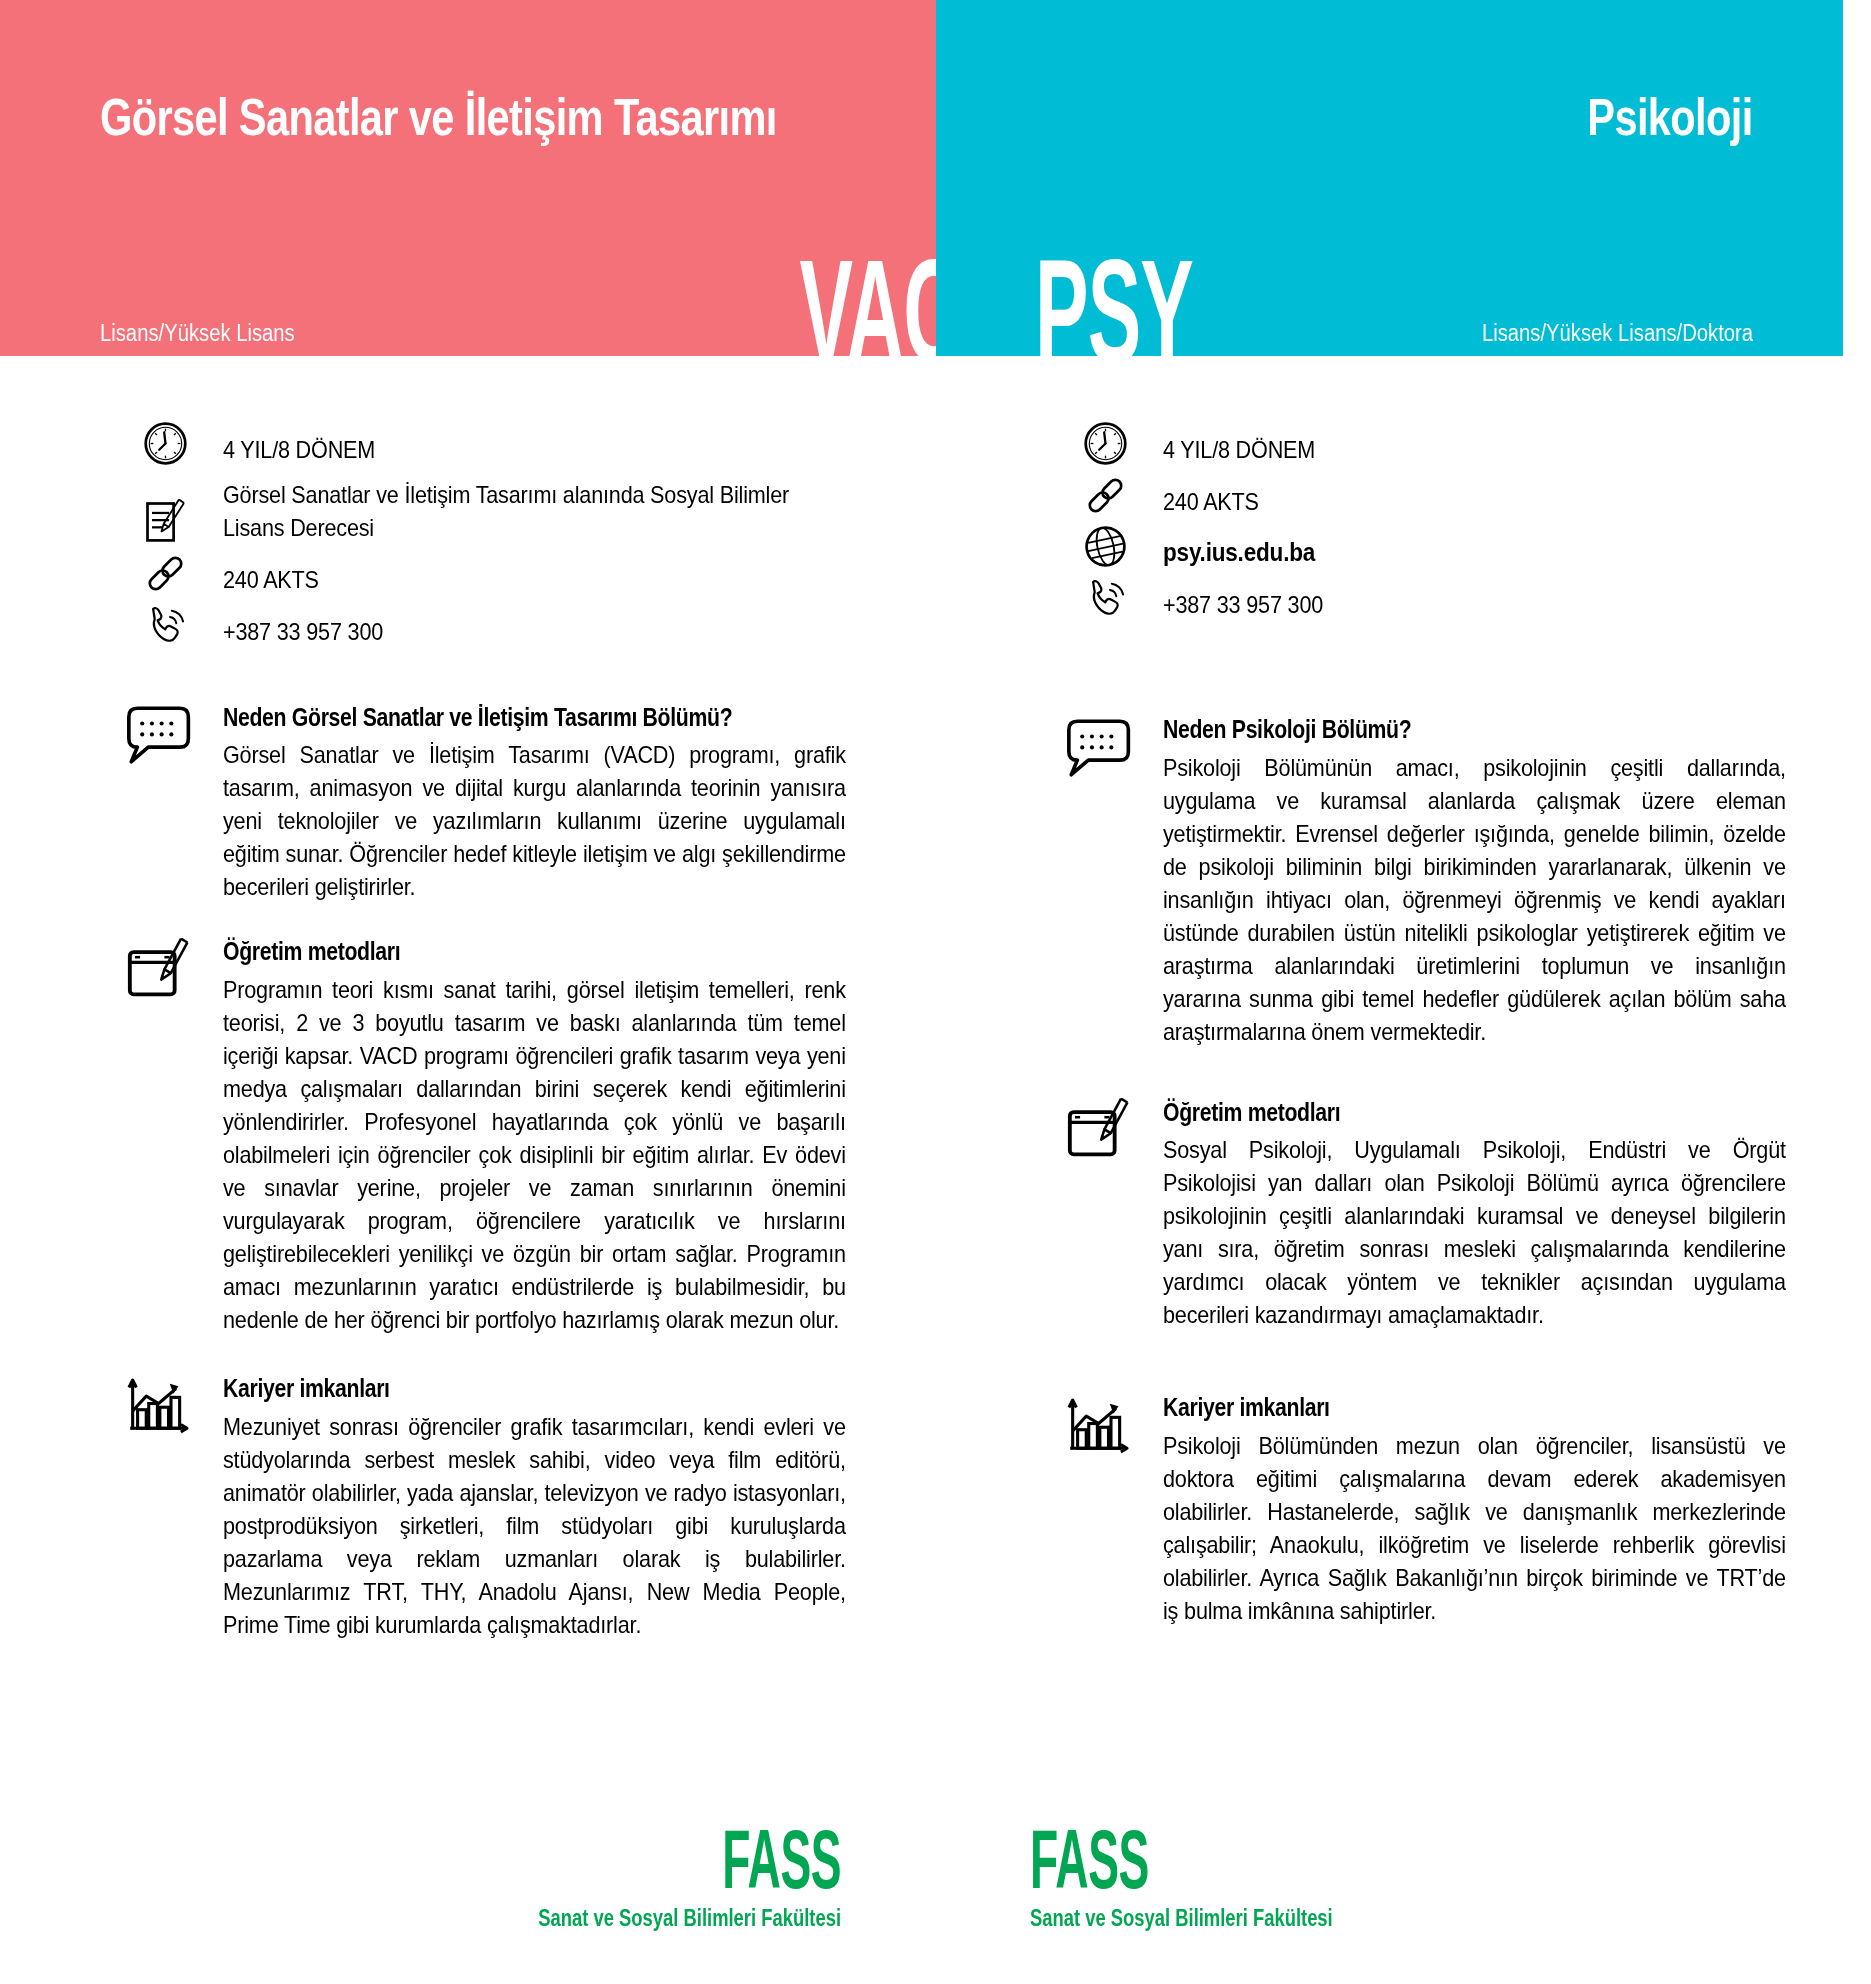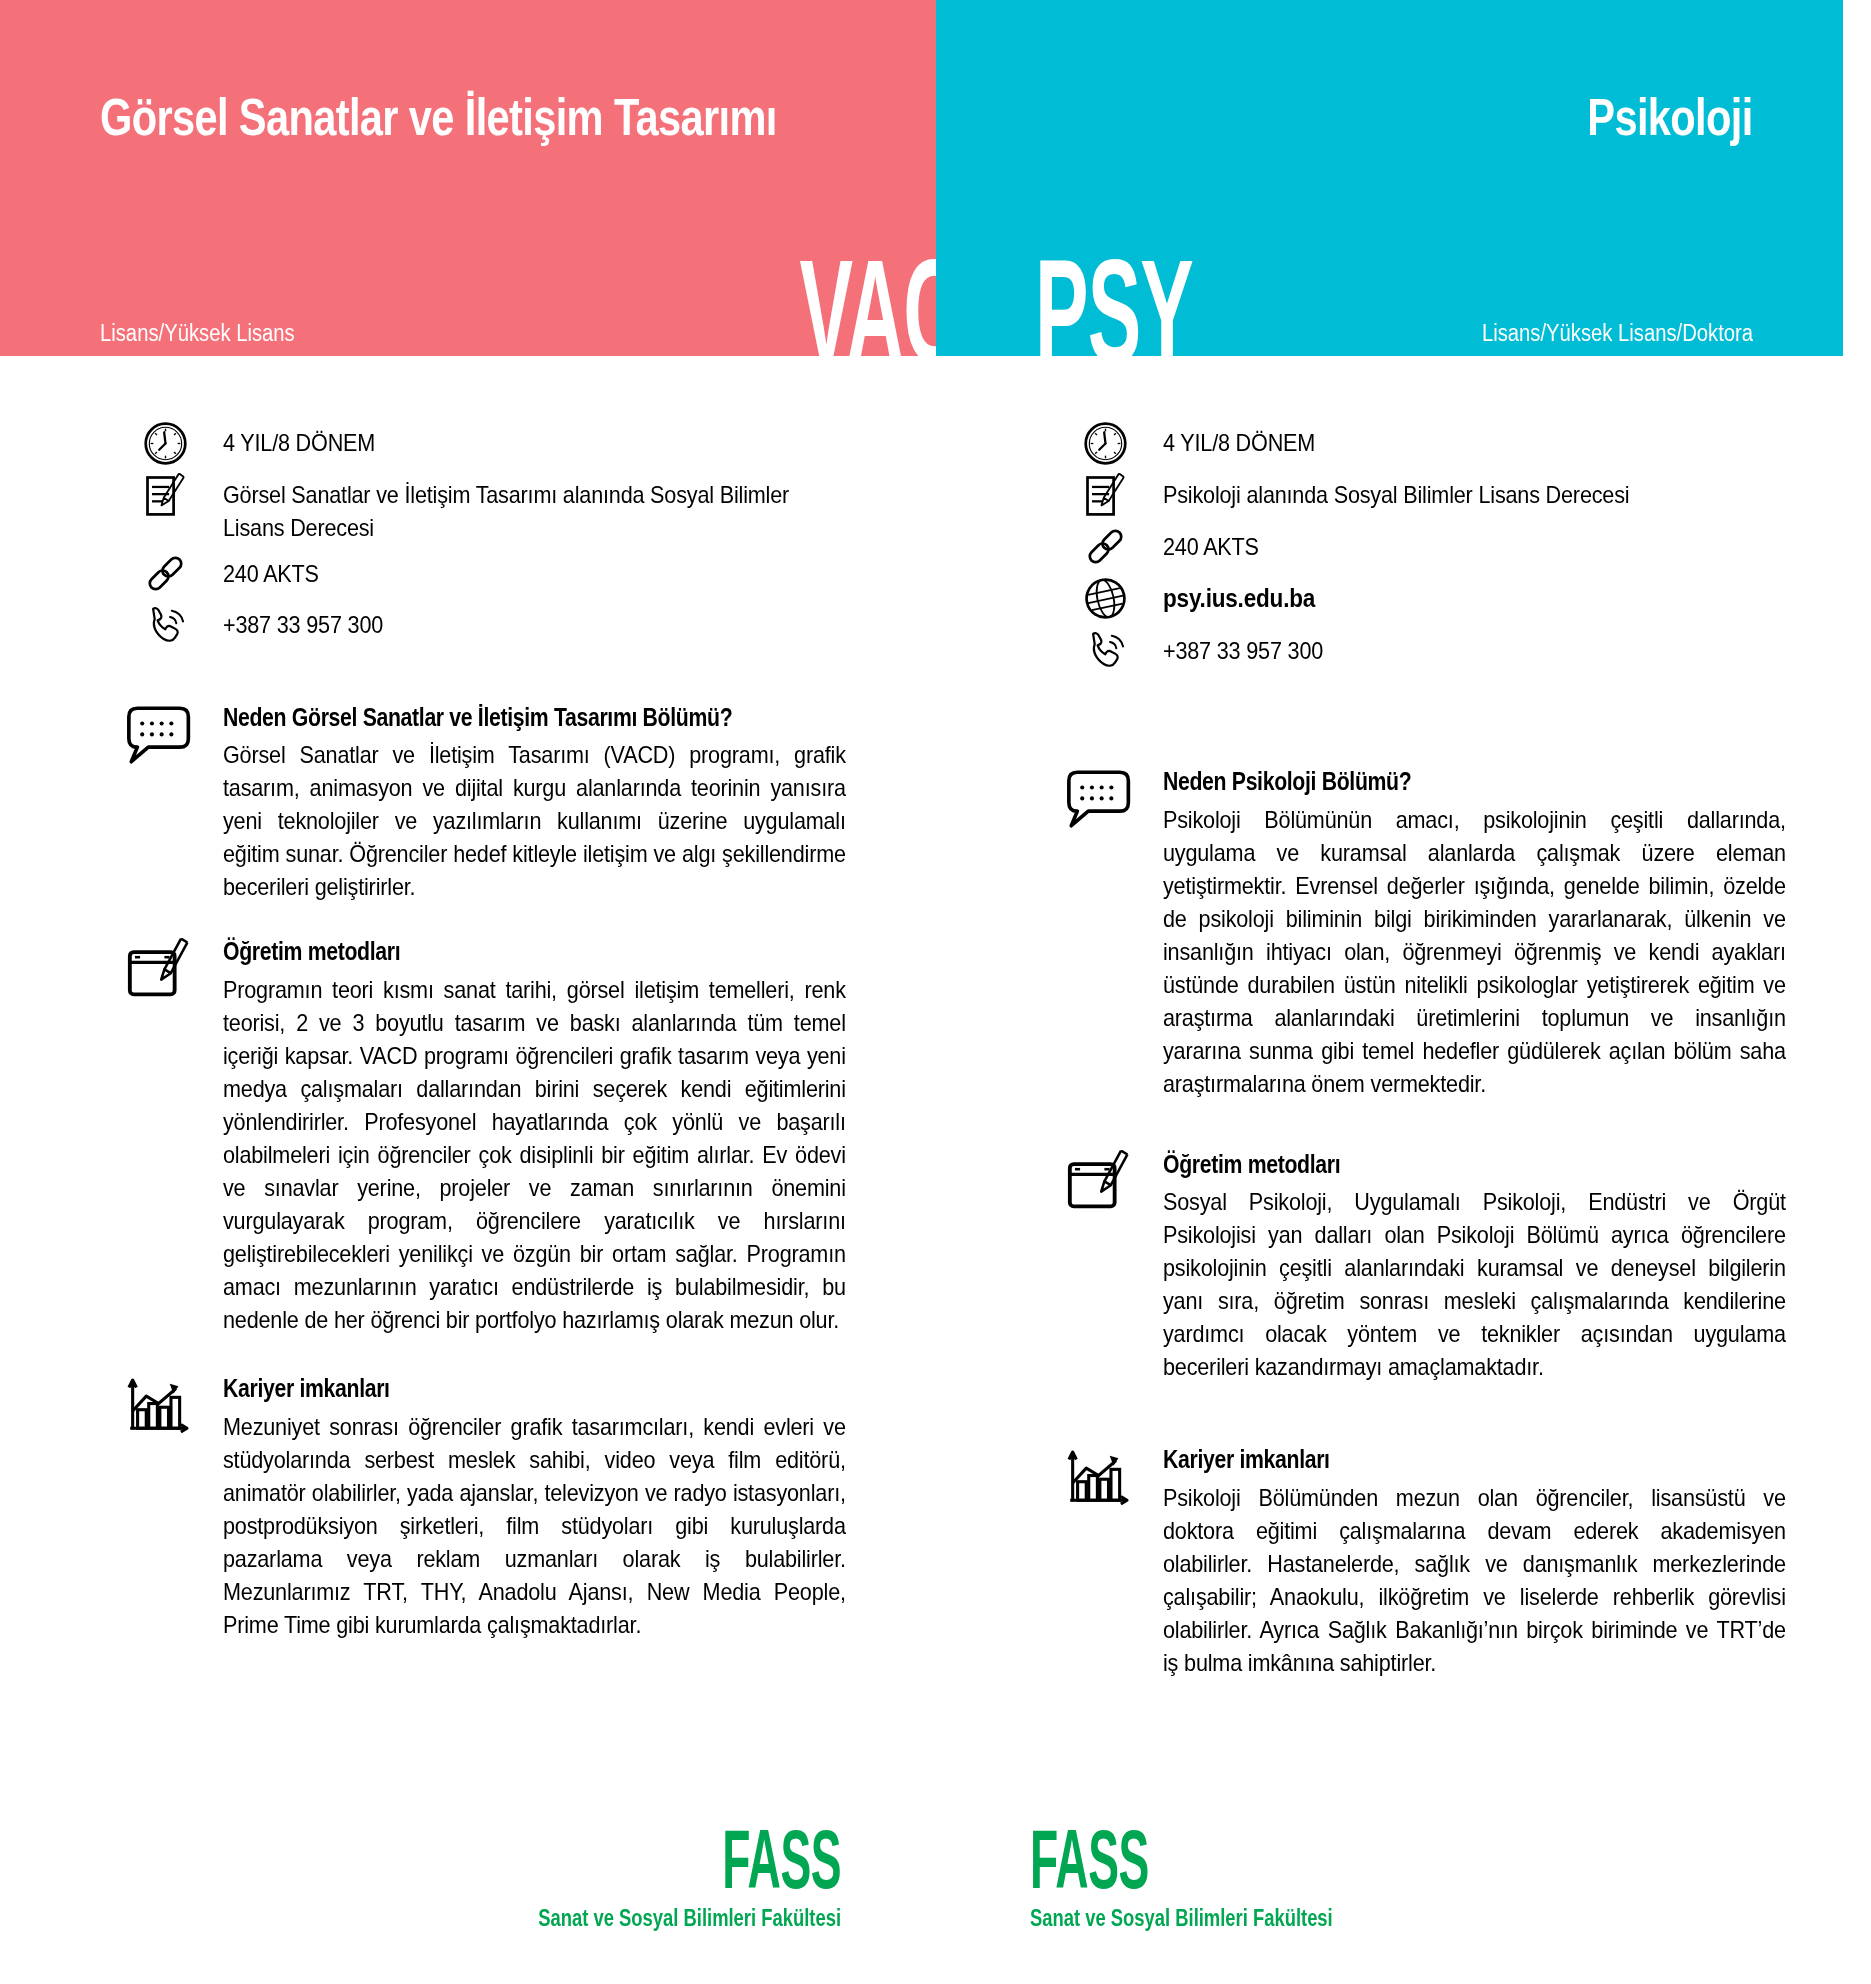--- a/index.html
+++ b/index.html
@@ -17,21 +17,21 @@
   .h-sub.l{left:100px;transform:scaleX(.88);transform-origin:left bottom;}
   .h-sub.r{right:90px;transform:scaleX(.88);transform-origin:right bottom;}
   .h-code{position:absolute;bottom:-29px;font-size:146px;font-weight:bold;color:#fff;
           line-height:1;white-space:nowrap;letter-spacing:-1.6px;}
   .h-code.l{right:84px;transform:scaleX(.55);transform-origin:right bottom;}
   .h-code.r{left:99px;transform:scaleX(.55);transform-origin:left bottom;}
   
   .col{position:absolute;top:420px;}
   .col.left{left:120px;width:726px;}
   .col.right{left:1060px;width:731px;}
-  .row{display:flex;align-items:flex-start;margin-bottom:6px;width:100%;}
+  .row{display:flex;align-items:flex-end;margin-bottom:6px;width:100%;}
   .row .ic{flex:0 0 103px;box-sizing:border-box;padding-left:23px;padding-top:0.8px;}
   .row .ic svg{width:45px;height:45px;display:block;}
   .row .tx{flex:none;width:692px;font-size:24px;line-height:33px;padding-top:6.4px;
            letter-spacing:-0.2px;transform:scaleX(.9);transform-origin:left top;}
   .row .tx.bold{font-weight:bold;font-size:25px;}
   .section{display:flex;align-items:flex-start;margin-top:32px;width:100%;}
   .section .ic{flex:0 0 103px;box-sizing:border-box;padding-left:4px;padding-top:2.4px;}
   .section .ic svg{width:68px;height:64px;display:block;}
   .section .content{flex:none;width:623px;}
   .section h3{margin:0 0 5.6px 0;font-size:25px;line-height:32px;font-weight:bold;
@@ -236,28 +236,20 @@
         <span class="ic">
             <svg viewBox="0 0 100 100">
               <use href="#i-clock"></use>
             </svg>
           </span>
         <span class="tx">4 YIL/8 DÖNEM</span>
       </div>
       <div class="row">
         <span class="ic">
             <svg viewBox="0 0 100 100">
-              <use href="#i-doc"></use>
-            </svg>
-          </span>
-        <span class="tx">Psikoloji alanında Sosyal Bilimler Lisans Derecesi</span>
-      </div>
-      <div class="row">
-        <span class="ic">
-            <svg viewBox="0 0 100 100">
               <use href="#i-link"></use>
             </svg>
           </span>
         <span class="tx">240 AKTS</span>
       </div>
       <div class="row">
         <span class="ic">
             <svg viewBox="0 0 100 100">
               <use href="#i-globe"></use>
             </svg>

